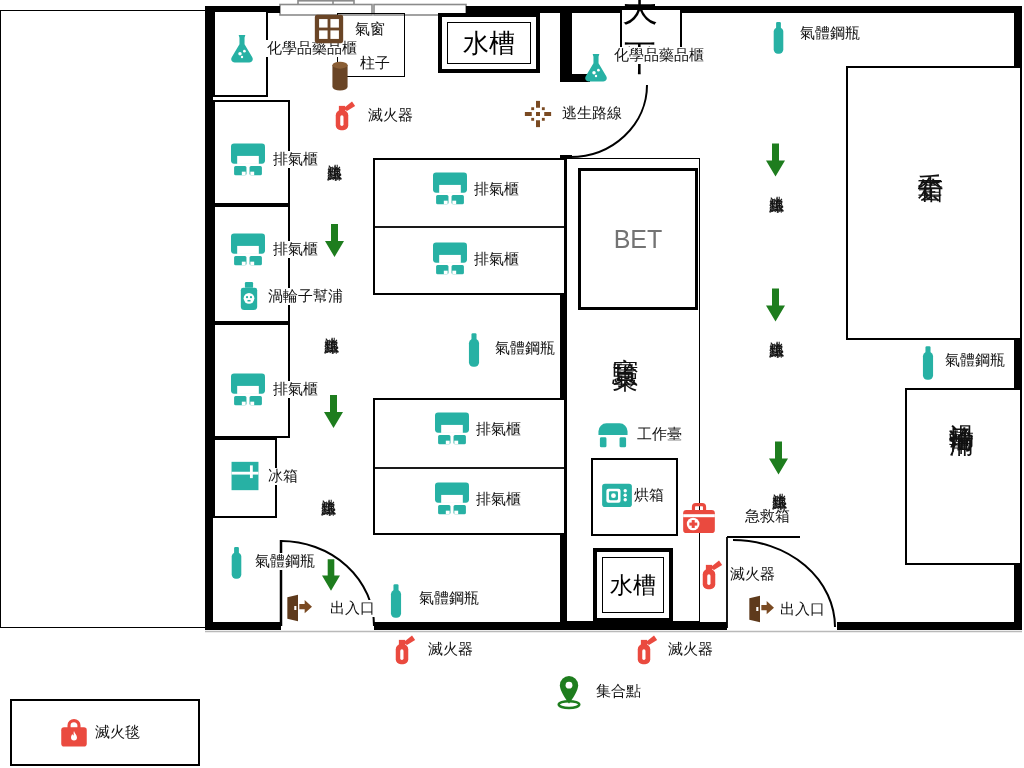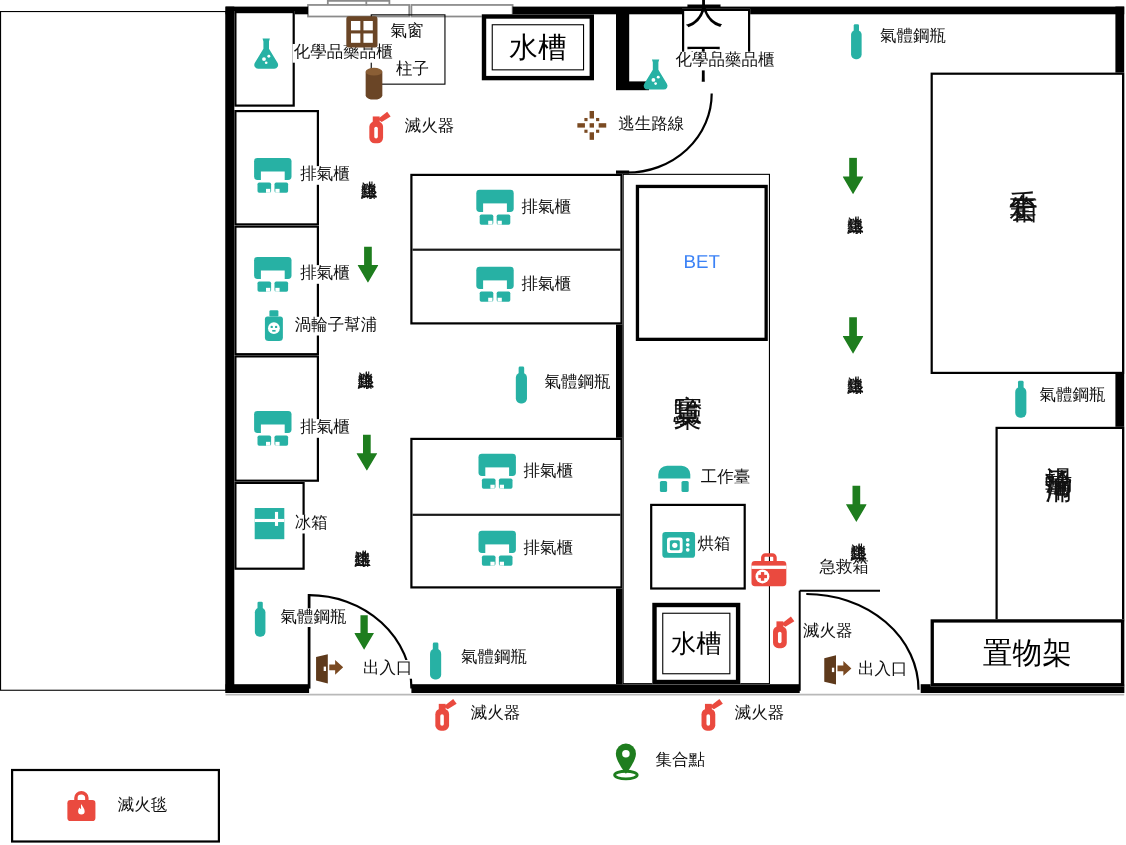--- a/index.html
+++ b/index.html
@@ -16,21 +16,21 @@
        white-space:nowrap;padding:0 1px;z-index:4;}
   .big{font-size:27px;background:transparent;}
   .ctr{display:flex;align-items:center;justify-content:center;}
   .vlbl{position:absolute;writing-mode:vertical-rl;text-orientation:upright;font-size:15px;
         letter-spacing:1px;color:#111;background:#fff;line-height:1.05;z-index:4;}
   .vbig{position:absolute;writing-mode:vertical-rl;text-orientation:upright;font-size:26px;
         letter-spacing:3px;color:#111;line-height:1;z-index:4;}
   .icon{position:absolute;z-index:5;}
   .arr{position:absolute;z-index:4;}
   #overlay{position:absolute;left:0;top:0;z-index:1;}
-  .bet{font-family:"Liberation Sans","DejaVu Sans",sans-serif;font-size:17px;color:#3b82f6;}
+  .bet{font-family:"Liberation Sans","DejaVu Sans",sans-serif;font-size:25px;color:#737373;}
 </style>
 </head>
 <body>
 
 <div id="canvas">
 
   <svg width="0" height="0" style="position:absolute" aria-hidden="true">
     <defs>
       <symbol id="sym-flask" viewBox="0 0 24 24">
         <path d="M9.5 1.5 h5 l-.6 2 v5 l5.8 9.6 a2.6 2.6 0 0 1 -2.2 4 H6.5 a2.6 2.6 0 0 1 -2.2 -4 L10.1 8.5 v-5 l-.6 -2 z" fill="#27b1a4"></path>
@@ -194,23 +194,20 @@
     <span class="bet">BET</span>
   </div>
   <div class="box" style="left:591px;top:458px;width:87px;height:78px"></div>
   <div class="box xthick" style="left:593px;top:548px;width:80px;height:74px"></div>
   <div class="box thin ctr" style="left:602px;top:557px;width:62px;height:56px">
     <span class="big" style="font-size:23px">水槽</span>
   </div>
 
   <div class="box" style="left:846px;top:66px;width:176px;height:274px"></div>
   <div class="box" style="left:905px;top:388px;width:117px;height:177px"></div>
-  <div class="box thick ctr" style="left:846px;top:563px;width:176px;height:61px">
-    <span class="big">置物架</span>
-  </div>
 
   <div class="vbig" style="left:612px;top:338px">實驗桌</div>
   <div class="vbig" style="left:917px;top:152px">手套箱</div>
   <div class="vbig" style="left:949px;top:404px;font-size:25px;letter-spacing:2px">渦輪子幫浦</div>
 
   <svg class="icon" style="left:226px;top:32px;width:32px;height:34px">
       <use href="#sym-flask"></use>
     </svg>
   <span class="lbl" style="left:266px;top:40px">化學品藥品櫃</span>
   <svg class="icon" style="left:312px;top:12px;width:34px;height:34px">
@@ -325,21 +322,21 @@
       <use href="#sym-extinguisher"></use>
     </svg>
   <span class="lbl" style="left:667px;top:641px">滅火器</span>
   <svg class="icon" style="left:553px;top:671px;width:32px;height:42px">
       <use href="#sym-pin"></use>
     </svg>
   <span class="lbl" style="left:595px;top:683px">集合點</span>
   <svg class="icon" style="left:57px;top:714px;width:34px;height:38px">
       <use href="#sym-blanket"></use>
     </svg>
-  <span class="lbl" style="left:106px;top:724px">滅火毯</span>
+  <span class="lbl" style="left:94px;top:724px">滅火毯</span>
 
   <div class="vlbl" style="left:326px;top:152px">逃生路線</div>
   <svg class="arr" style="left:325px;top:224px;width:19px;height:33px">
       <use href="#sym-arrow"></use>
     </svg>
   <div class="vlbl" style="left:323px;top:325px">逃生路線</div>
   <svg class="arr" style="left:324px;top:395px;width:19px;height:33px">
       <use href="#sym-arrow"></use>
     </svg>
   <div class="vlbl" style="left:320px;top:487px">逃生路線</div>

